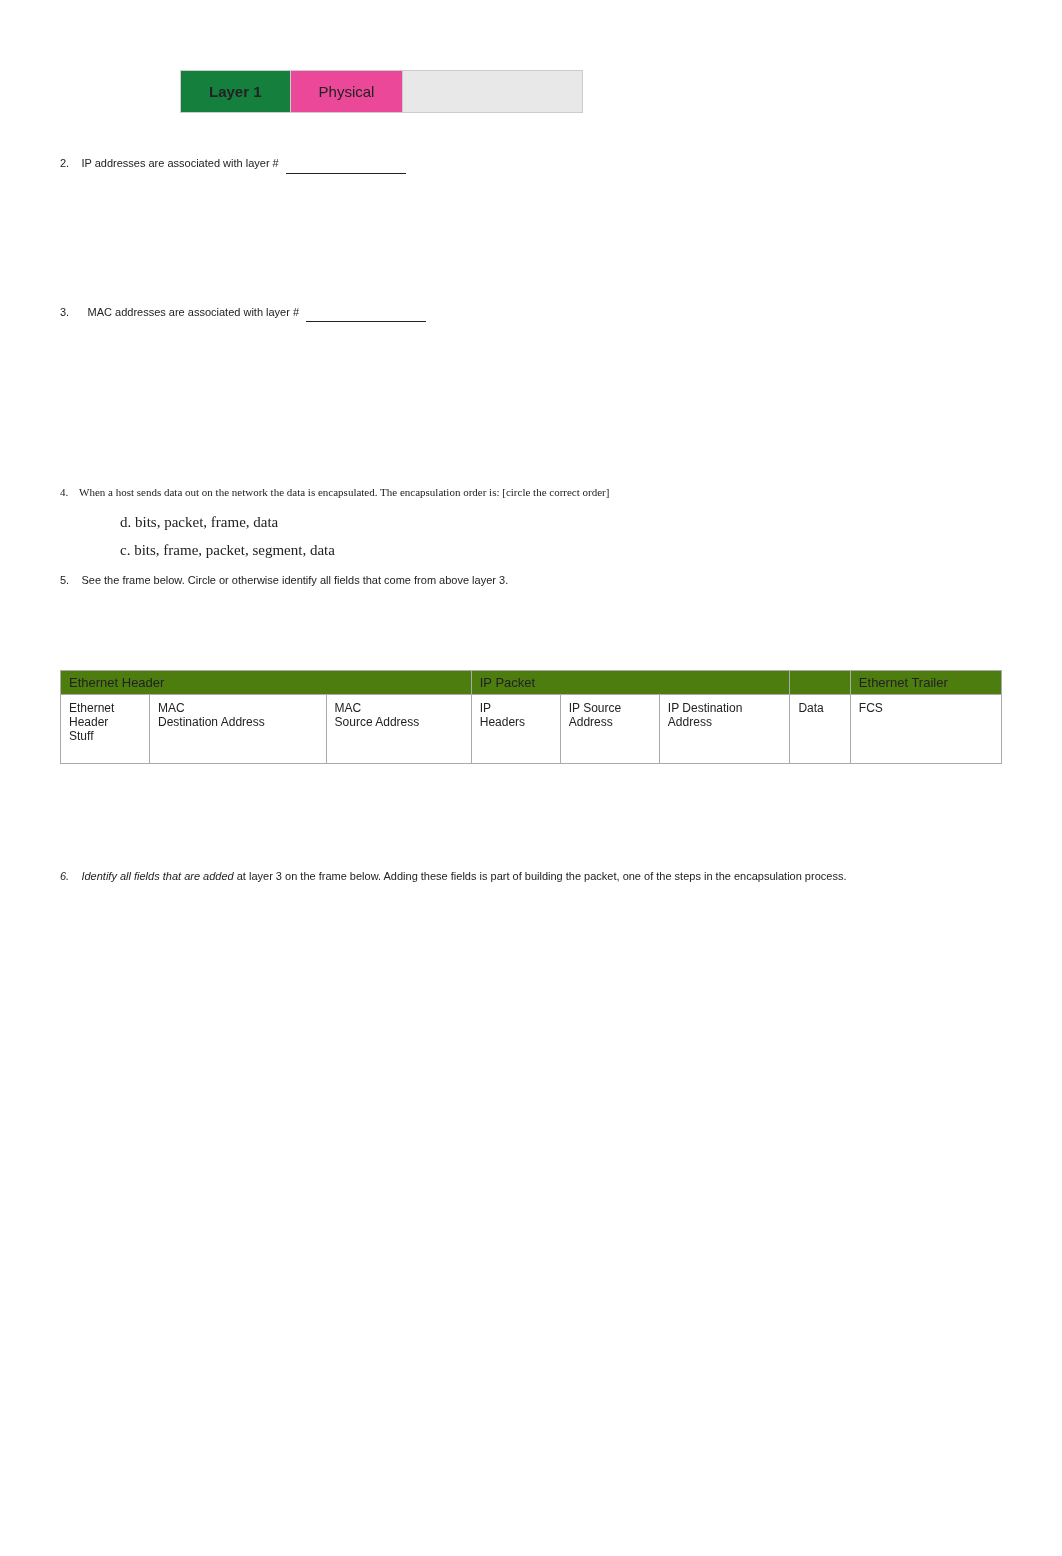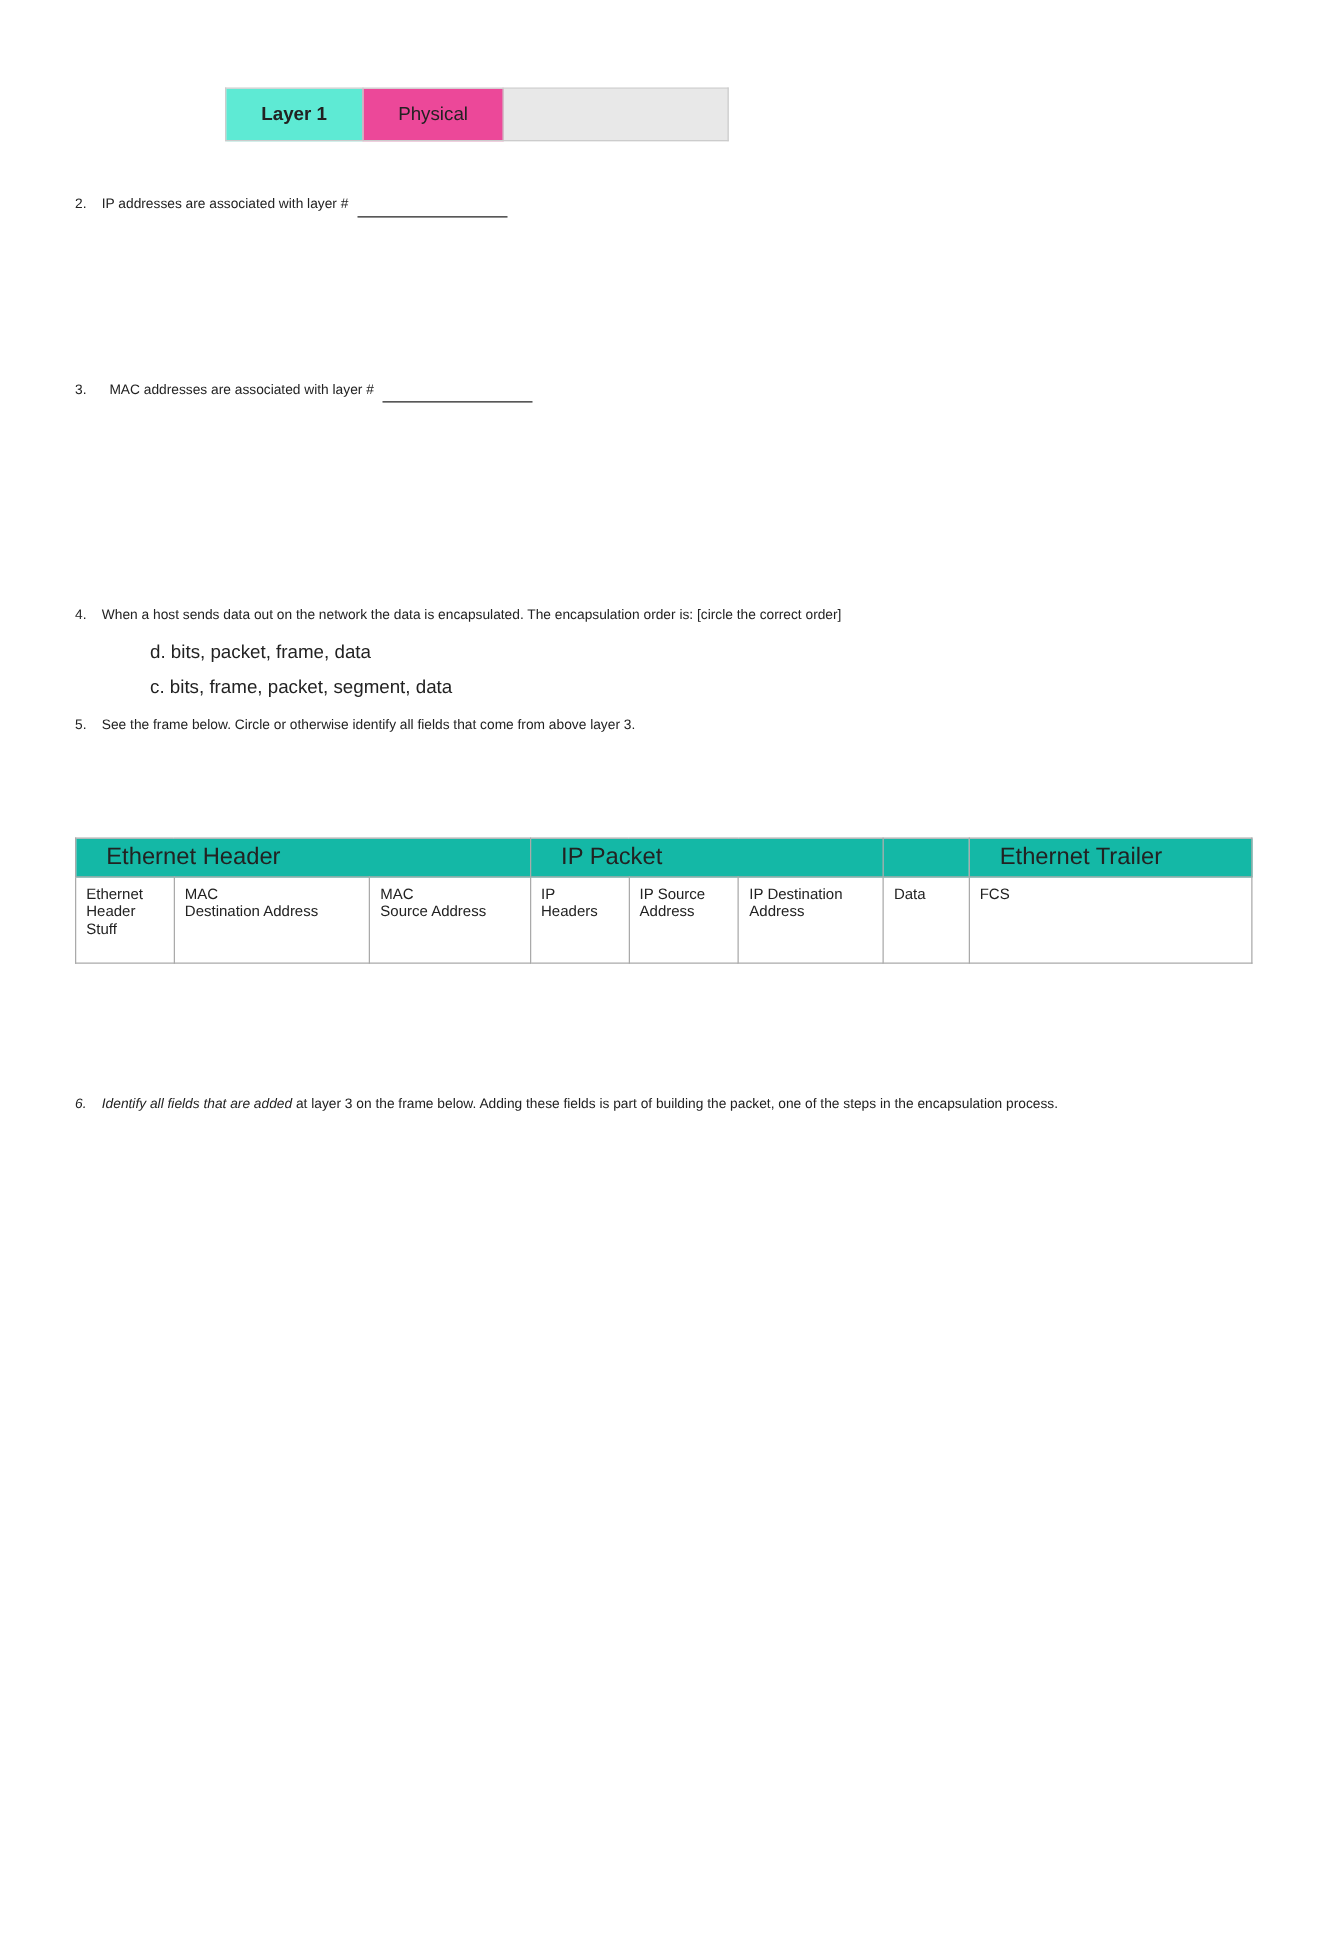--- a/index.html
+++ b/index.html
@@ -33,21 +33,21 @@
 
     .layer-table td {
       border: 1px solid #ccc;
       padding: 12px 28px;
       font-size: 15px;
       background: #ec4899;
     }
 
     .layer-table td:first-child {
       font-weight: bold;
-      background: #5eead4;
+      background: #15803d;
     }
 
     .layer-table td:last-child {
       min-width: 180px;
       background: #e8e8e8;
     }
 
     
     .question {
       margin-bottom: 30px;
@@ -95,28 +95,29 @@
     }
 
     .frame-outer td {
       border: 1px solid #aaa;
       padding: 6px 8px;
       font-size: 12px;
       vertical-align: top;
     }
 
     .frame-header-row td {
-      font-size: 19px;
+      font-size: 13px;
       font-weight: normal;
-      padding: 4px 24px;
-      background: #14b8a6;
+      padding: 4px 8px;
+      background: #4d7c0f;
     }
 
     .question-4-block {
       margin: 30px 0 10px 0;
+      font-family: Liberation Serif, serif;
     }
 
     .q5-block {
       margin-top: 10px;
     }
 
     .q6-block {
       margin-top: 40px;
     }
 

